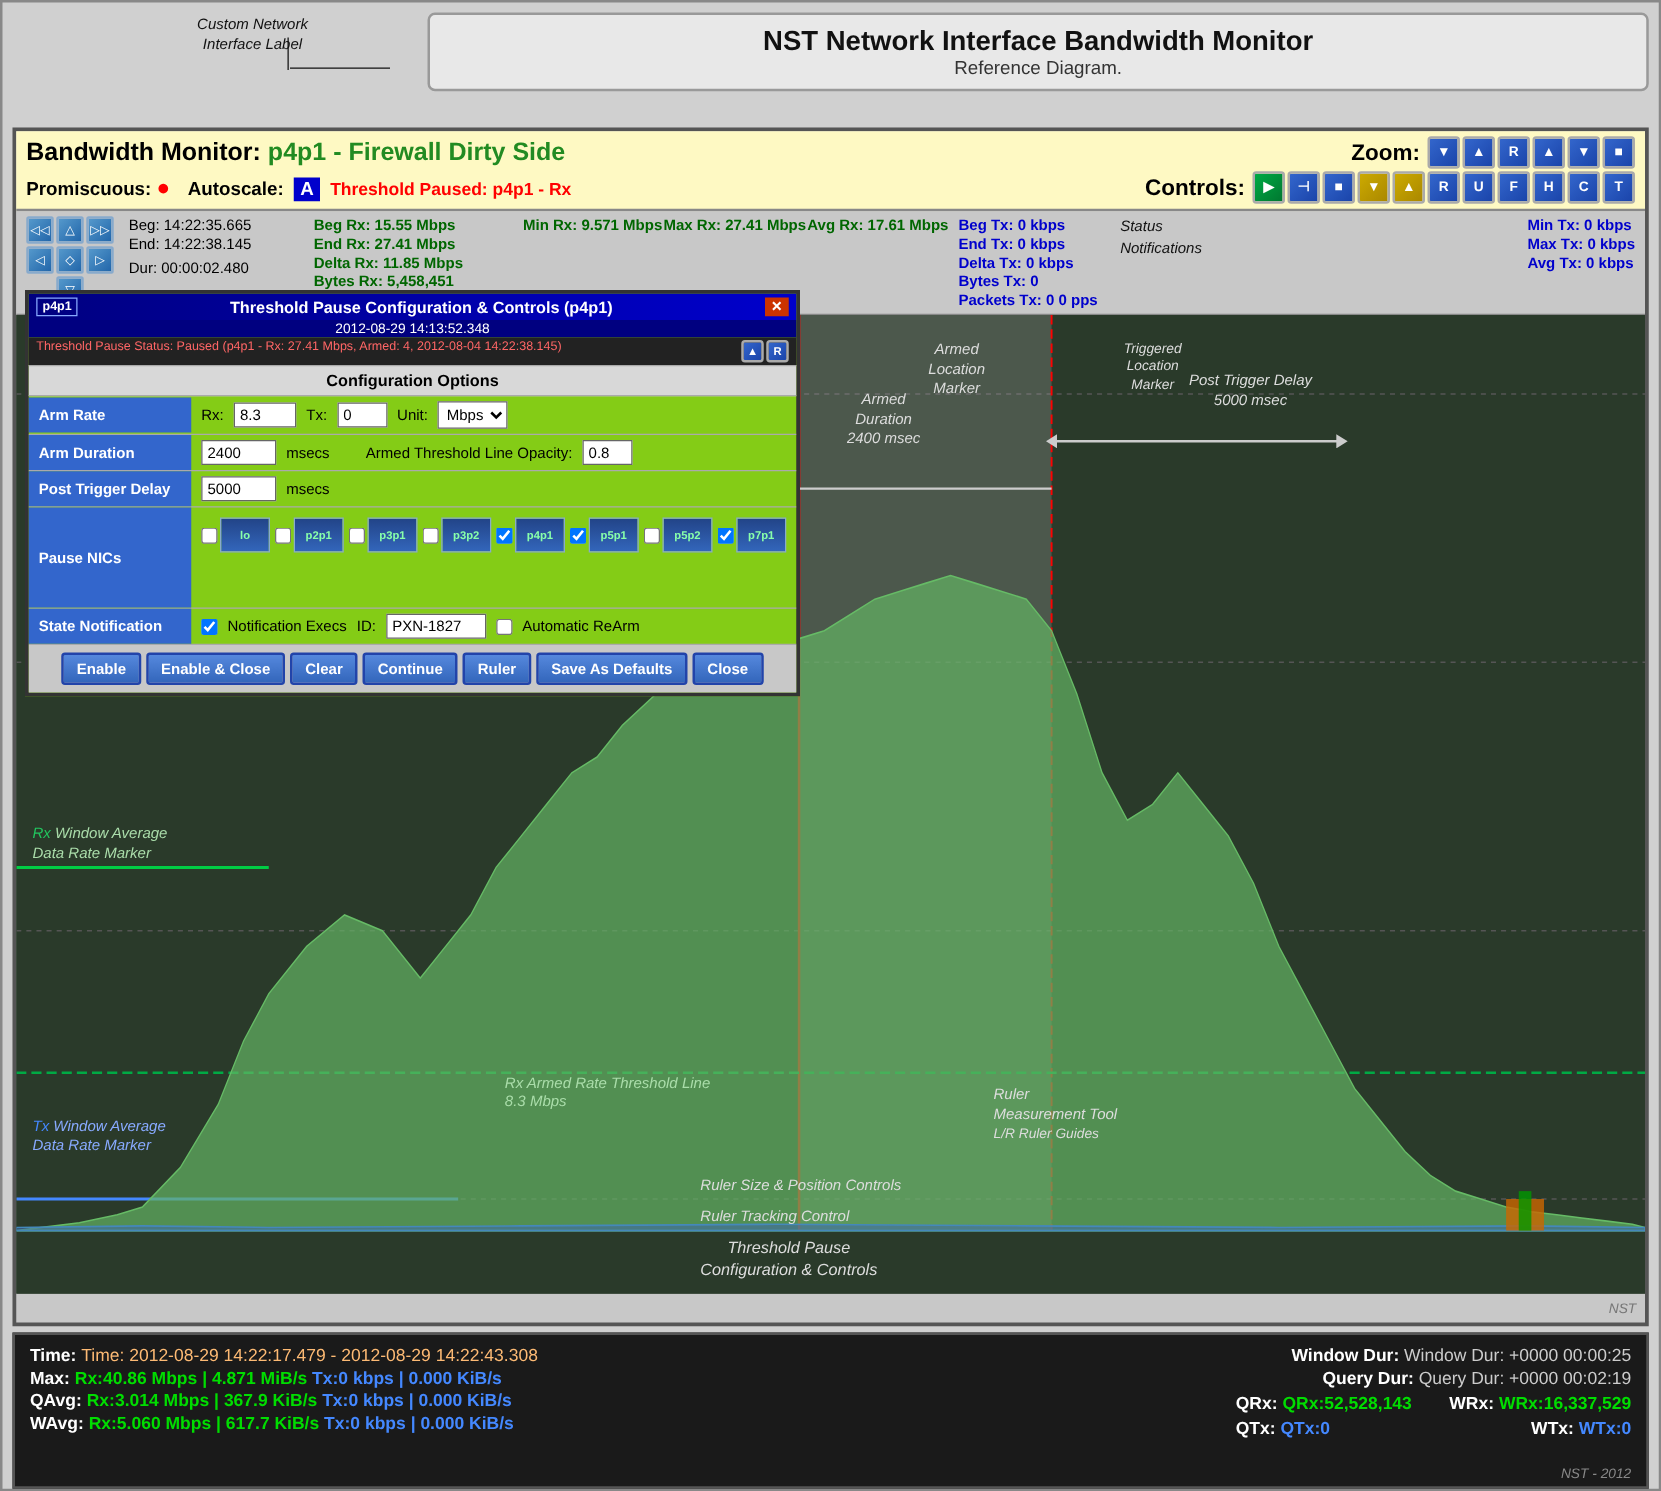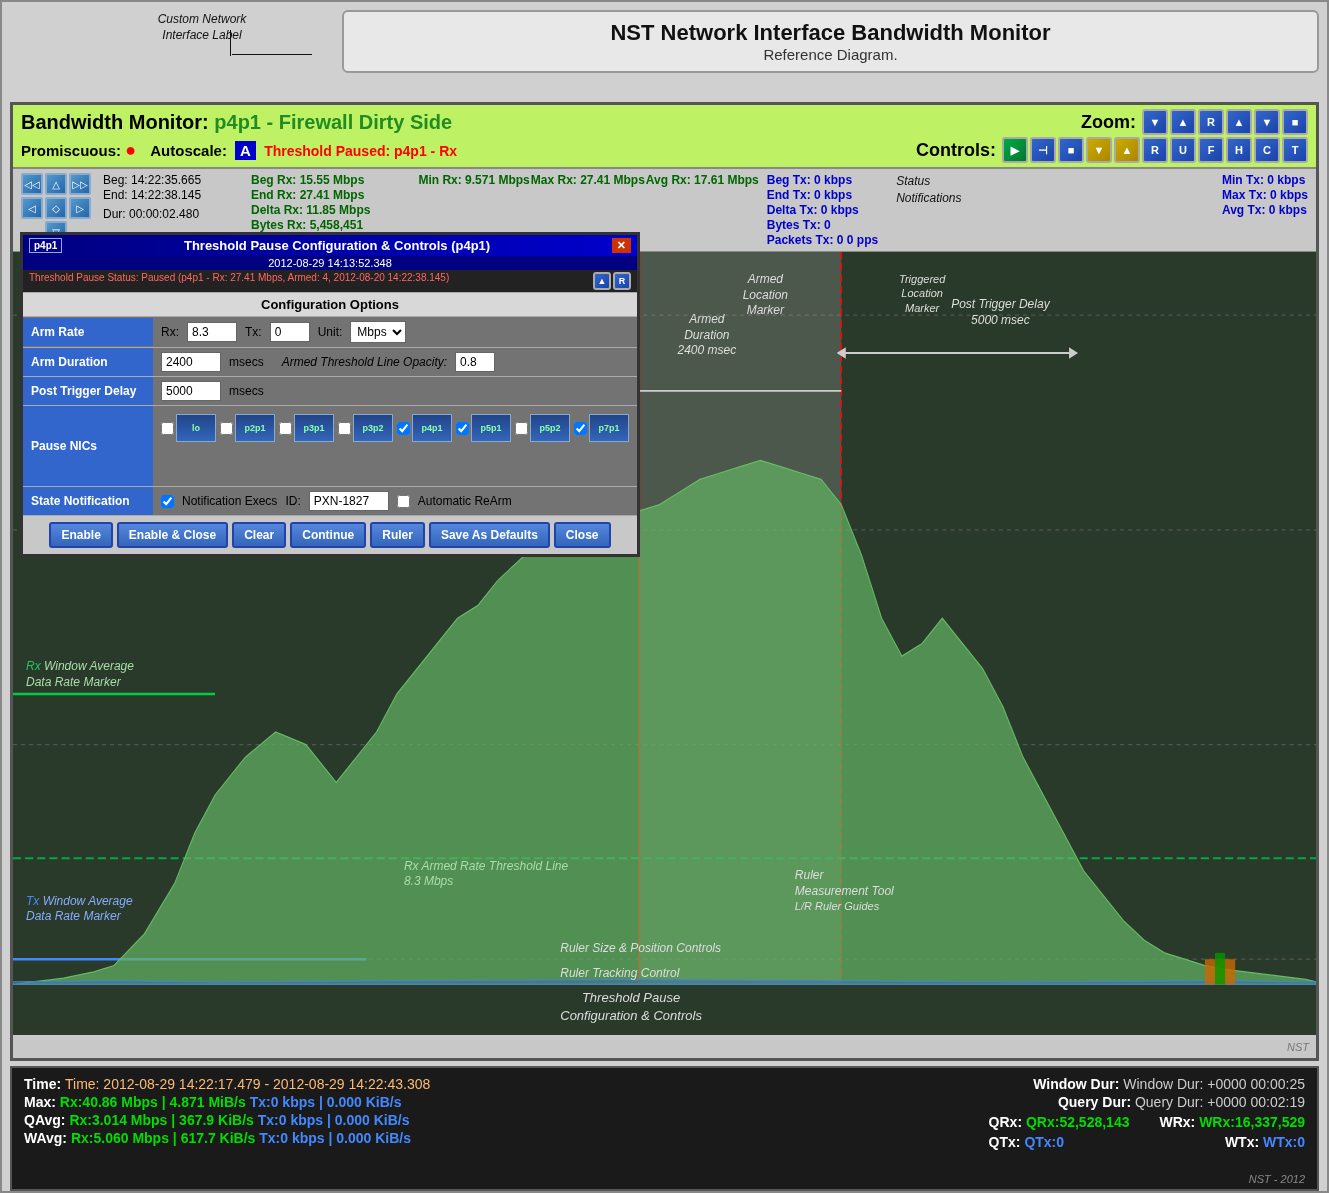--- a/index.html
+++ b/index.html
@@ -54,21 +54,21 @@
       top: 100px;
       left: 8px;
       right: 8px;
       bottom: 130px;
       background: #c8c8c8;
       border: 3px solid #555;
     }
 
     
     .header-bar {
-      background: #bef264;
+      background: #fef9c3;
       padding: 4px 8px;
       border-bottom: 2px solid #888;
     }
     .bw-title-line {
       font-size: 20px;
       font-weight: bold;
       color: #000;
     }
     .bw-title-line span.iface { color: #228B22; }
     .second-line {
@@ -128,21 +128,21 @@
     .s-green { color: #00dd00; font-weight: bold; }
     .s-blue { color: #4488ff; font-weight: bold; }
     .s-white { color: white; font-weight: bold; }
 
     
     .config-panel {
       position: absolute;
       top: 230px;
       left: 18px;
       width: 620px;
-      background: #737373;
+      background: #84cc16;
       border: 3px solid #333;
       z-index: 100;
       font-size: 12px;
     }
     .config-title-bar {
       background: linear-gradient(90deg, #000080, #0000cc);
       color: white;
       text-align: center;
       padding: 3px 6px;
       font-weight: bold;
@@ -532,21 +532,21 @@
   </div>
 
   <div class="config-panel">
     <div class="config-title-bar">
       <span style="font-size:10px;font-weight:bold;border:1px solid #88aaff;padding:1px 4px;">p4p1</span>
       <span>Threshold Pause Configuration &amp; Controls (p4p1)</span>
       <button class="close-btn">✕</button>
     </div>
     <div class="config-date">2012-08-29 14:13:52.348</div>
     <div class="config-status-bar">
-      <span style="font-size:10px;">Threshold Pause Status: Paused (p4p1 - Rx: 27.41 Mbps, Armed: 4, 2012-08-20 14:22:38.145)</span>
+      <span style="font-size:10px;">Threshold Pause Status: Paused (p4p1 - Rx: 27.41 Mbps, Armed: 4, 2012-08-04 14:22:38.145)</span>
       <div style="display:flex;gap:2px;">
         <div class="ctrl-btn" style="width:18px;height:18px;font-size:9px;">▲</div>
         <div class="ctrl-btn" style="width:18px;height:18px;font-size:9px;">R</div>
       </div>
     </div>
     <div class="config-options-title">Configuration Options</div>
 
     <div class="config-row">
       <div class="config-row-label">Arm Rate</div>
       <div class="config-row-content">
@@ -561,21 +561,21 @@
           <option>Gbps</option>
         </select>
       </div>
     </div>
 
     <div class="config-row">
       <div class="config-row-label">Arm Duration</div>
       <div class="config-row-content">
         <input class="config-input" type="text" value="2400" style="width: 60px;">
         <span>msecs</span>
-        <span style="margin-left:10px;font-style:italic;">Armed Threshold Line Opacity:</span>
+        <span style="margin-left:21px;">Armed Threshold Line Opacity:</span>
         <input class="config-input" type="text" value="0.8" style="width: 40px;">
       </div>
     </div>
 
     <div class="config-row">
       <div class="config-row-label">Post Trigger Delay</div>
       <div class="config-row-content">
         <input class="config-input" type="text" value="5000" style="width: 60px;">
         <span>msecs</span>
       </div>

